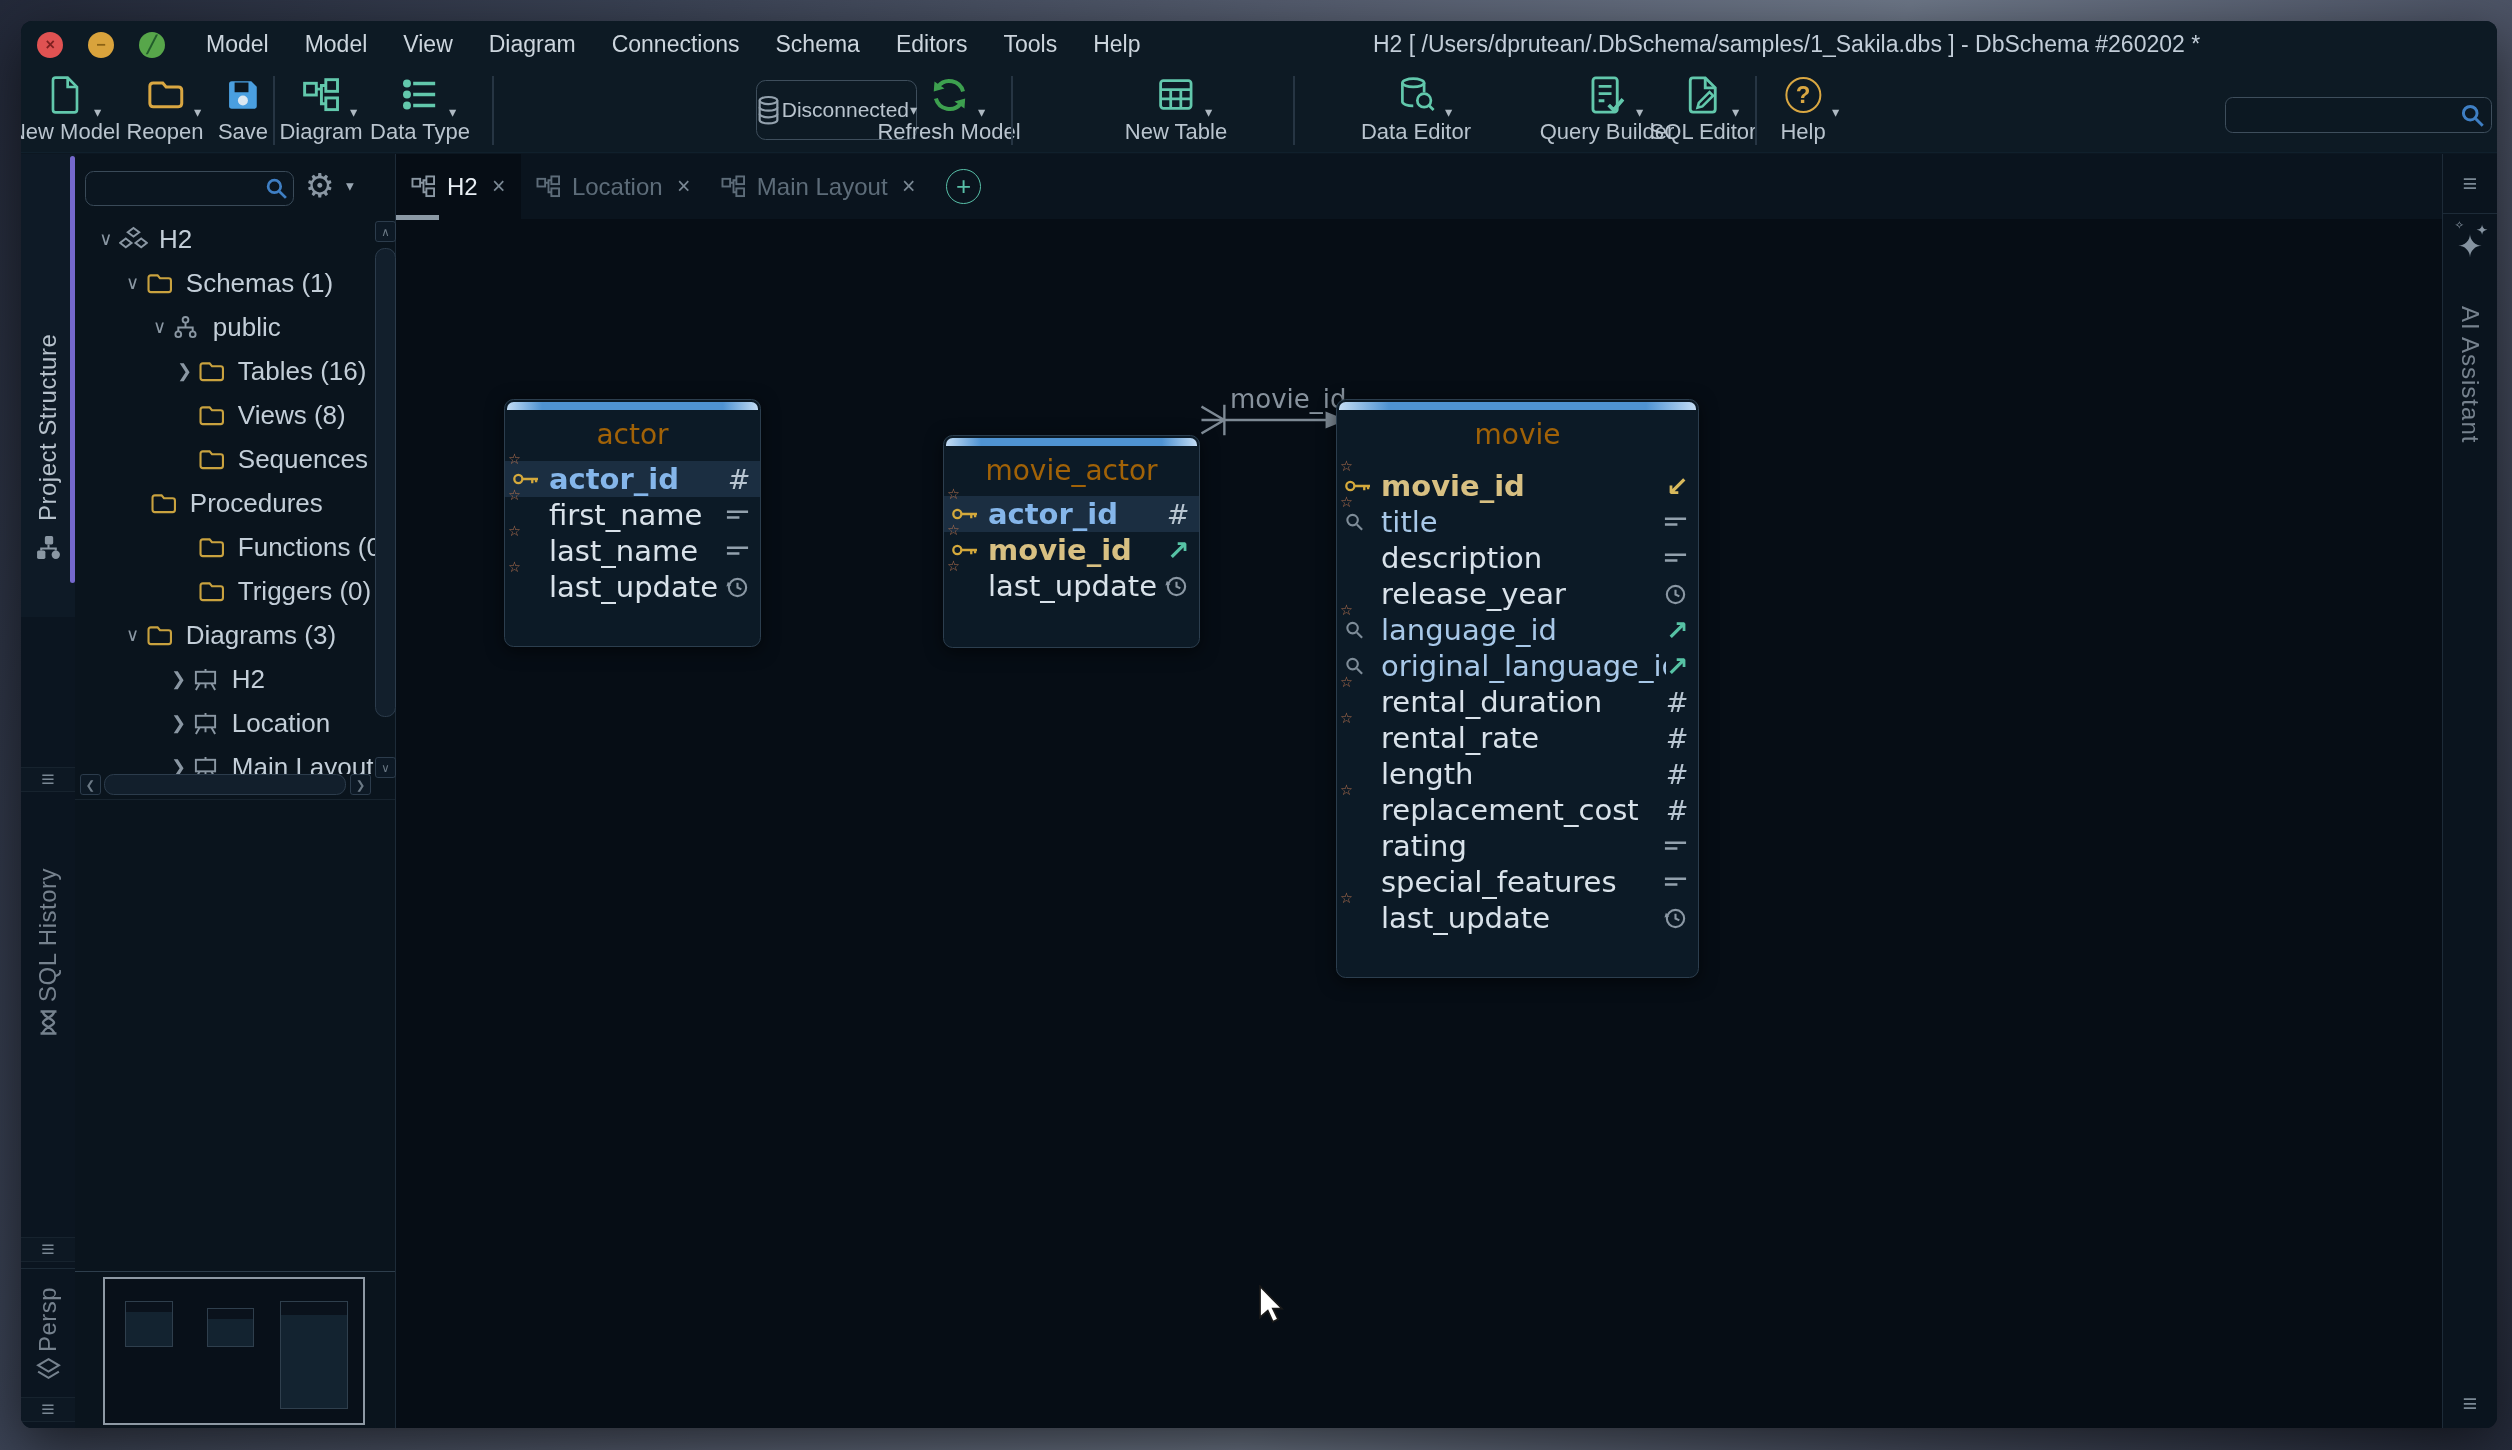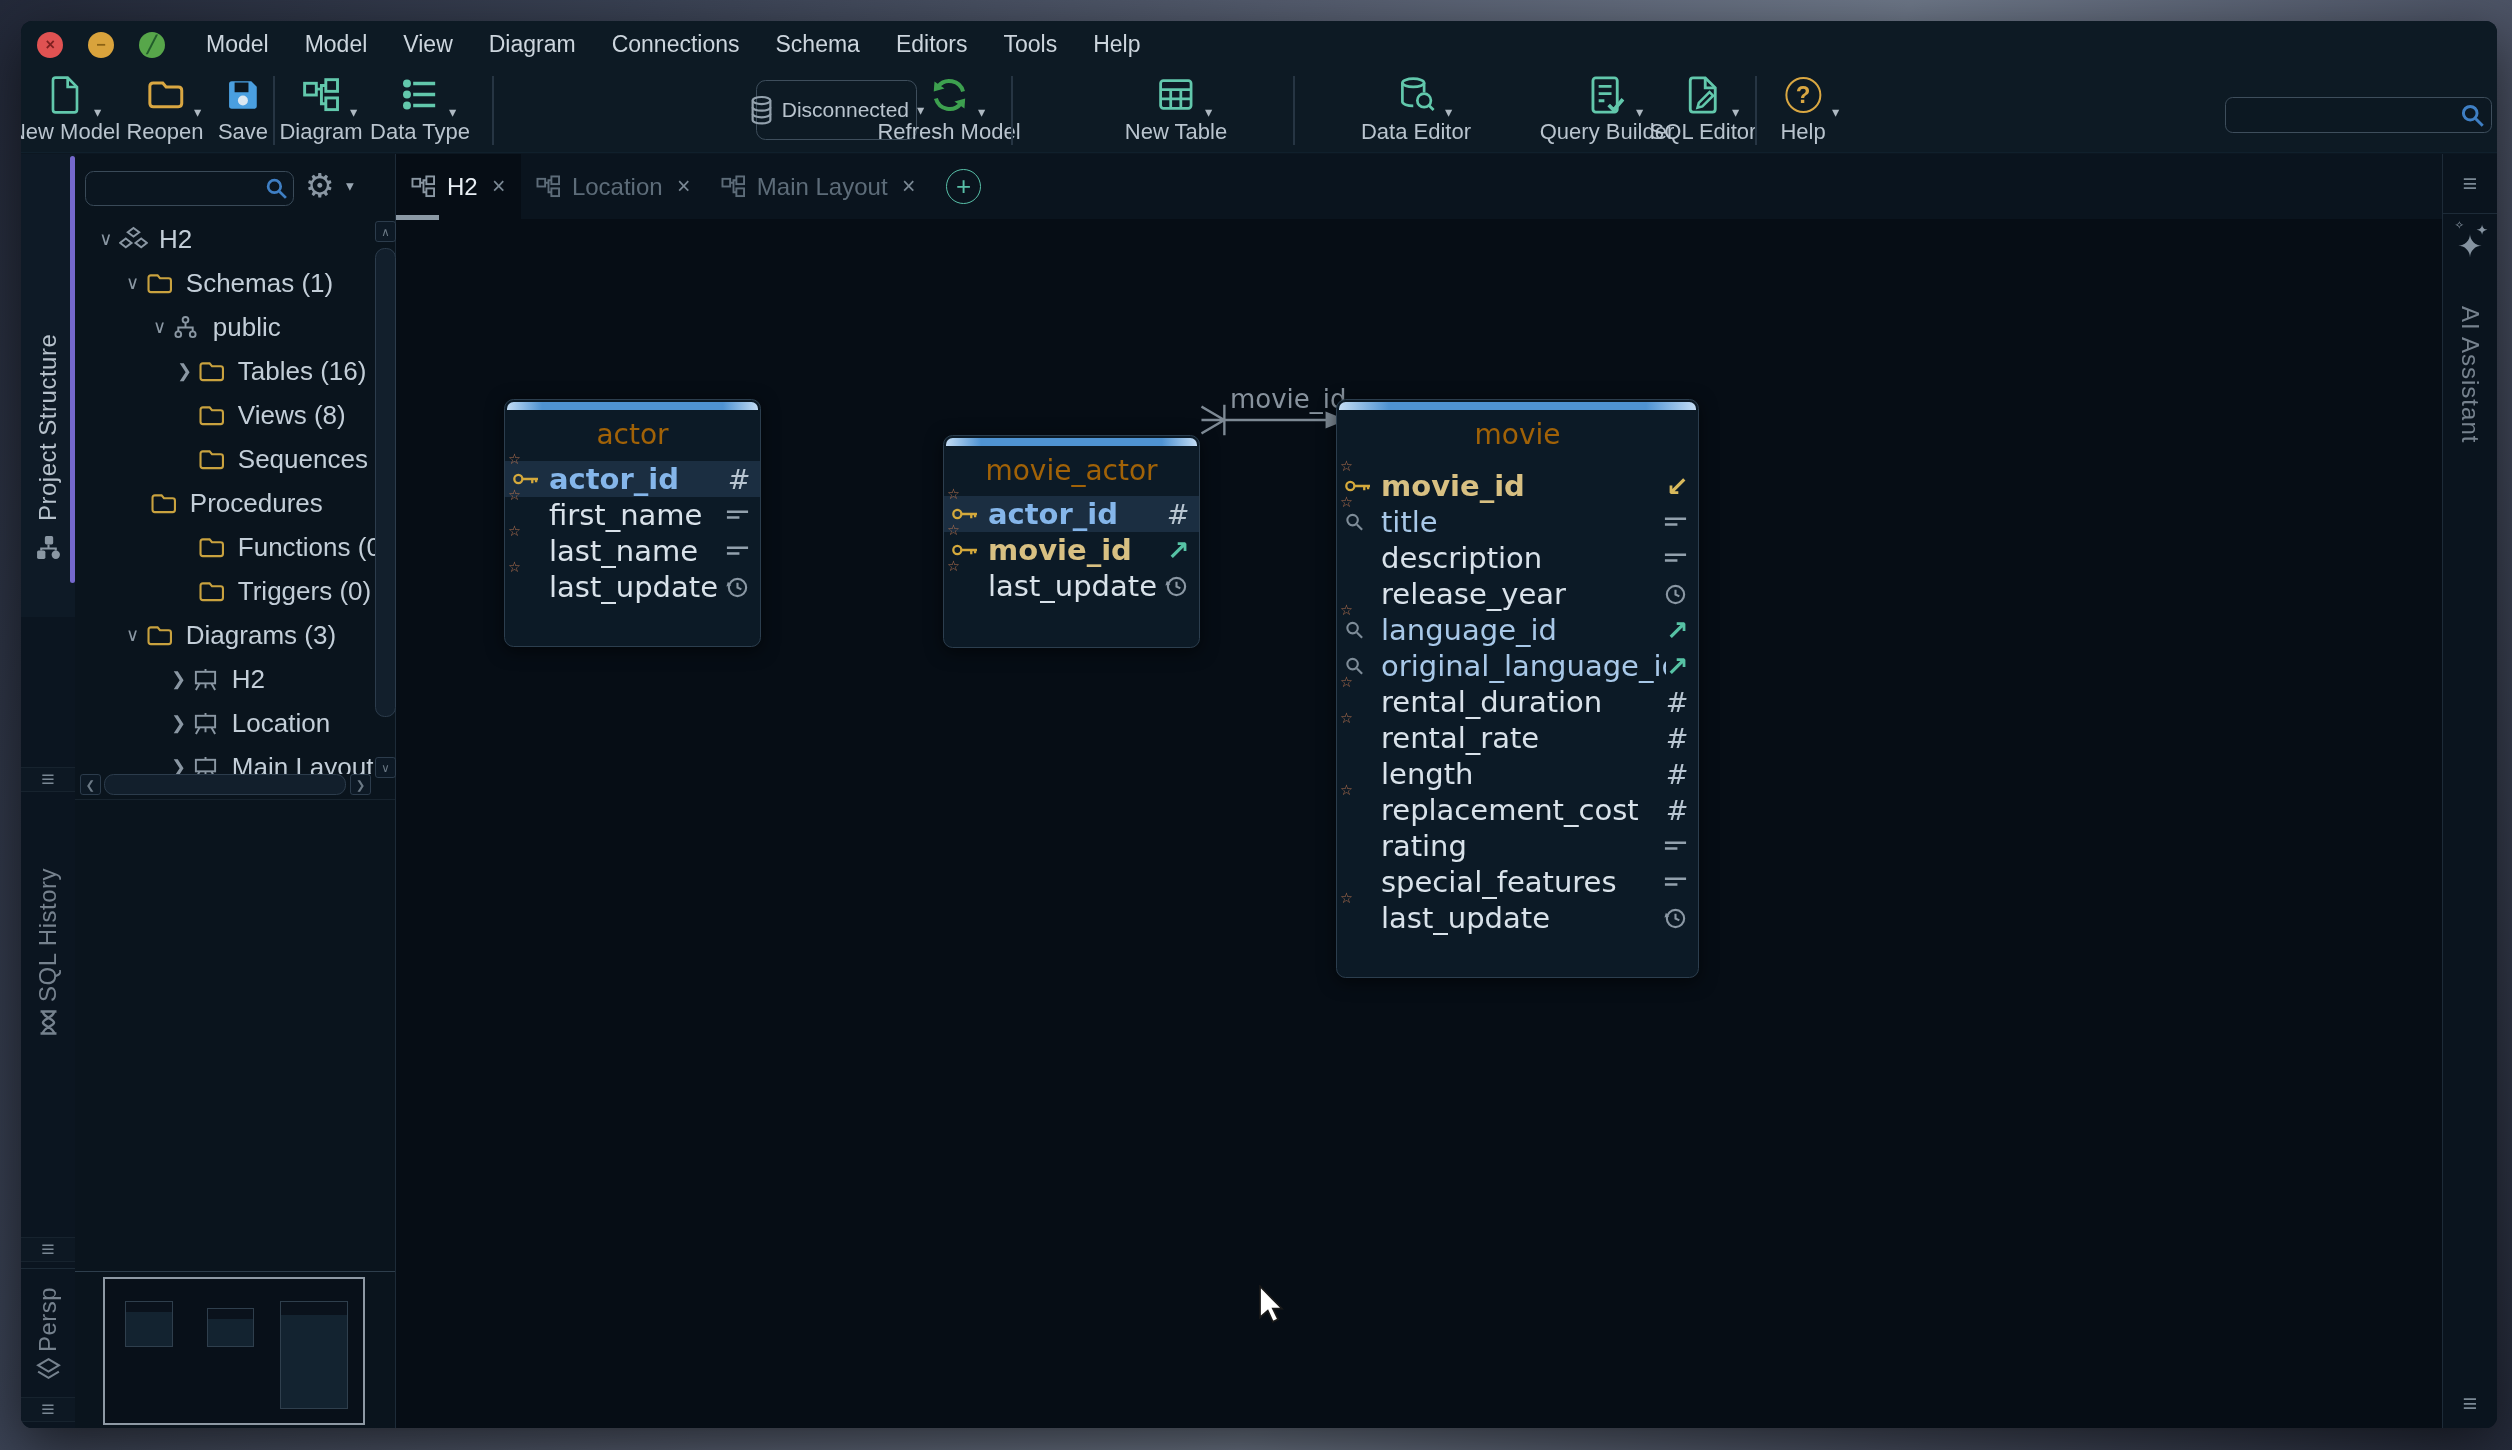--- a/index.html
+++ b/index.html
@@ -17,21 +17,21 @@
   .menus{position:absolute;left:185px;top:0;height:46px;display:flex;align-items:center;gap:36px;font-size:23px;color:#ccd5dd}
   .menus span{cursor:default}
   .win-title{position:absolute;left:1352px;top:0;height:46px;display:flex;align-items:center;font-size:23px;color:#c2cdd8;white-space:nowrap}
   
   .toolbar{position:absolute;left:0;top:46px;width:100%;height:86px;background:#0d1a24;border-bottom:1px solid #10202c}
   .tb{position:absolute;top:5.8px;transform:translateX(-50%);display:flex;flex-direction:column;align-items:center}
   .tb-ic{height:44px;display:flex;align-items:center}
   .tb-lb{margin-top:1.9px;font-size:22px;color:#b9c4ce;white-space:nowrap}
   .tb-caret{position:absolute;left:calc(50% + 29px);top:31px;font-size:14.4px;color:#aeb9c2}
   .tb-sep{position:absolute;top:8.6px;width:1.9px;height:69px;background:#263543}
-  .conn-btn{position:absolute;left:735px;top:13.4px;width:161px;height:60px;border:1.9px solid #3e4e5c;border-radius:9.6px;display:flex;align-items:center;justify-content:center;gap:8px;color:#b9c4ce;font-size:21px}
+  .conn-btn{position:absolute;left:735px;top:13.4px;width:161px;height:60px;border:1.9px solid #3e4e5c;border-radius:9.6px;display:flex;align-items:center;justify-content:center;gap:1px;color:#b9c4ce;font-size:21px}
   .conn-caret{font-size:14.4px;color:#aeb9c2}
   .tb-search{position:absolute;left:2204px;top:30px;width:267px;height:36px;border:1.9px solid #3e4e5c;border-radius:7.7px;display:flex;align-items:center;background:#0c1822}
   .tb-search input{flex:1;background:transparent;border:0;outline:none;color:#dfe8ef;font-size:20px;padding:0 7.7px;min-width:0}
   
   .lrail{position:absolute;left:0;top:133px;width:54px;height:1274px;background:#0b1520}
   .lsec{position:absolute;left:0;width:100%}
   .lsec.active{background:#0e1a26}
   .vlabel{position:absolute;left:0;width:100%;display:flex;justify-content:center;overflow:hidden}
   .vlabel span{writing-mode:vertical-rl;transform:rotate(180deg);font-size:24px;letter-spacing:0.5px;white-space:nowrap}
   .vicon{position:absolute;left:0;width:100%;display:flex;justify-content:center}
@@ -113,20 +113,21 @@
       <span>Model</span>
       <span>Model</span>
       <span>View</span>
       <span>Diagram</span>
       <span>Connections</span>
       <span>Schema</span>
       <span>Editors</span>
       <span>Tools</span>
       <span>Help</span>
     </nav>
+    <div class="win-title">H2 [ /Users/dprutean/.DbSchema/samples/1_Sakila.dbs ] - DbSchema #260202 *</div>
   </div>
 
   <div class="toolbar">
     <div class="tb" style="left:44px">
       <span class="tb-ic">
             <svg width="36" height="40" viewBox="0 0 26 30">
               <g stroke="#62c8ac" stroke-width="2" fill="none">
                 <path d="M4 4 q0-2 2-2 h9 l7 7 v17 q0 2-2 2 H6 q-2 0-2-2 z"></path>
                 <path d="M15 2 v7 h7"></path>
               </g>

